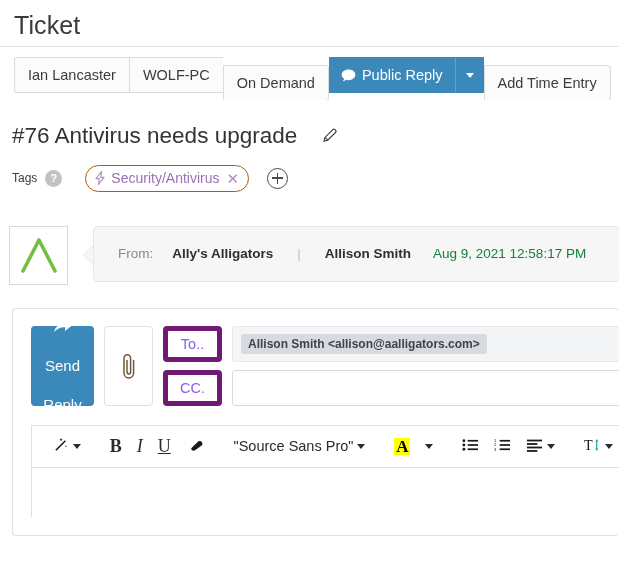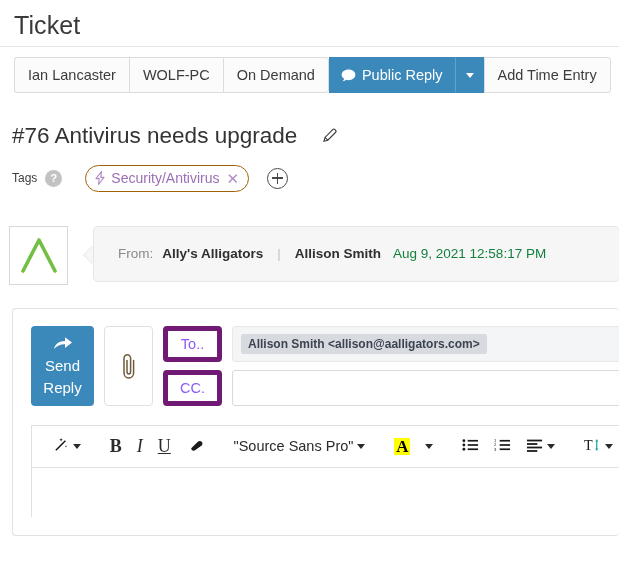--- a/index.html
+++ b/index.html
@@ -45,21 +45,21 @@
     justify-content: center;
     background: #fbfbfb;
     border: 1px solid #dcdcdc;
     border-right: none;
     font-size: 14.5px;
     color: #3c3c3c;
     white-space: nowrap;
     cursor: pointer;
   }
   .tab:first-child { border-radius: 3px 0 0 3px; }
-  .tab.last-plain { border-right: 1px solid #dcdcdc; border-radius: 0 3px 3px 0; }
+  .tab.last-plain { border-right: 1px solid #dcdcdc; border-radius: 0 3px 3px 0; margin-top: 8px; }
   .tab.primary {
     background: #3b88ba;
     border-color: #3b88ba;
     color: #ffffff;
     padding: 0 12px 0 11px;
     gap: 6px;
   }
   .tab.primary-caret {
     background: #3b88ba;
     border-color: #3b88ba;
@@ -152,21 +152,21 @@
   .bubble-wrap { position: relative; margin-left: 25px; flex: 1; }
   .bubble {
     background: #f6f6f6;
     border: 1px solid #e6e6e6;
     border-radius: 5px;
     height: 56px;
     display: flex;
     align-items: center;
     padding-left: 24px;
     font-size: 13.5px;
-    gap: 9px;
+    gap: 19px;
     white-space: nowrap;
     margin-right: -1px;
   }
   .bubble:before {
     content:"";
     position:absolute;
     left:-9px; top:20px;
     width:0; height:0;
     border-top: 9px solid transparent;
     border-bottom: 9px solid transparent;
@@ -207,21 +207,21 @@
   }
   .send-reply-btn {
     width: 63px; height: 80px;
     background: #3b88ba;
     border: none; border-radius: 4px;
     color: #ffffff;
     font-size: 15px;
     line-height: 19px;
     display: flex; flex-direction: column;
     align-items: center; justify-content: center;
-    gap: 3px;
+    gap: 20px;
     cursor: pointer;
     font-family: "Liberation Sans", sans-serif;
   }
   .send-arrow { width:20px; height:16px; display:block; margin-bottom:2px; }
   .attach-btn {
     width: 49px; height: 80px;
     border: 1px solid #e0e0e0;
     border-radius: 4px;
     background: #ffffff;
     display:flex; align-items:center; justify-content:center;

